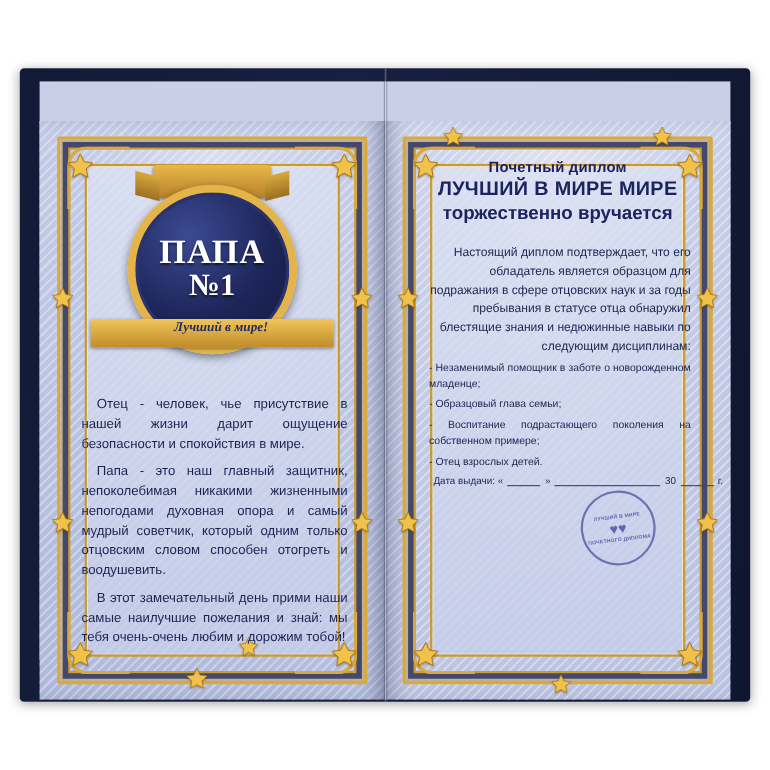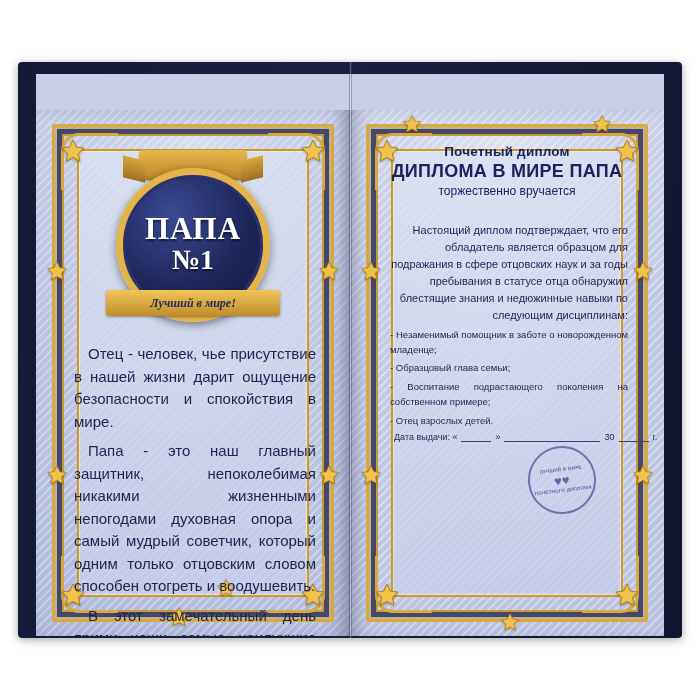--- a/index.html
+++ b/index.html
@@ -195,43 +195,43 @@
     font-weight: bold;
     font-size: 28px;
     line-height: 1.15;
     text-shadow: 0 2px 2px rgba(0,0,0,.6);
   }
   .ribbon-bottom {
     position: absolute;
     left: 50%;
     bottom: 4px;
     transform: translateX(-50%);
-    width: 174px;
+    width: 205px;
     height: 26px;
     background: linear-gradient(#f0c558, #c08c2b);
     border-radius: 3px;
     display: flex;
-    align-items: center;
     justify-content: center;
     box-shadow: 0 1px 3px rgba(0,0,0,.35);
+    padding-left: 16px;
   }
   .ribbon-bottom span {
     font-family: "Liberation Serif", serif;
     font-style: italic;
     font-weight: bold;
     font-size: 12px;
     color: #232a63;
   }
 
   .left-text {
     position: absolute;
     left: 38px;
     right: 34px;
-    top: 233px;
-    font-size: 15px;
+    top: 248px;
+    font-size: 12px;
     line-height: 1.5;
     color: #1d2450;
     text-align: justify;
     font-family: "Liberation Sans", sans-serif;
   }
   .left-text p { margin: 0 0 7px 0; text-indent: 14px; }
 
   
   .right-title {
     position: absolute;
@@ -246,22 +246,22 @@
     font-weight: bold;
     letter-spacing: .2px;
   }
   .right-title .l2 {
     font-size: 18px;
     font-weight: bold;
     margin-top: 2px;
     letter-spacing: .3px;
   }
   .right-title .l3 {
-    font-size: 12px;
-    font-weight: normal;
+    font-size: 17px;
+    font-weight: bold;
     margin-top: 2px;
   }
 
   .right-body {
     position: absolute;
     left: 40px;
     right: 36px;
     top: 112px;
     font-size: 11px;
     line-height: 1.55;
@@ -468,21 +468,21 @@
           </svg>
       </div>
       <div class="star" style="left:150px; bottom:4px; width:20px; height:20px;">
         <svg viewBox="0 0 24 24">
             <path fill="currentColor" stroke="#a9761c" stroke-width=".8" d="M12 1.8l3.1 6.6 7 .9-5.1 4.9 1.3 7.1L12 17.9 5.7 21.3 7 14.2 1.9 9.3l7-.9z"></path>
           </svg>
       </div>
 
       <div class="right-title">
         <div class="l1">Почетный диплом</div>
-        <div class="l2">ДИПЛОМА В МИРЕ ПАПА</div>
+        <div class="l2">ЛУЧШИЙ В МИРЕ МИРЕ</div>
         <div class="l3">торжественно вручается</div>
       </div>
 
       <div class="right-body">Настоящий диплом подтверждает, что его обладатель является образцом для подражания в сфере отцовских наук и за годы пребывания в статусе отца обнаружил блестящие знания и недюжинные навыки по следующим дисциплинам:</div>
 
       <div class="right-list">
         <div>- Незаменимый помощник в заботе о новорожденном младенце;</div>
         <div>- Образцовый глава семьи;</div>
         <div>- Воспитание подрастающего поколения на собственном примере;</div>
         <div>- Отец взрослых детей.</div>

